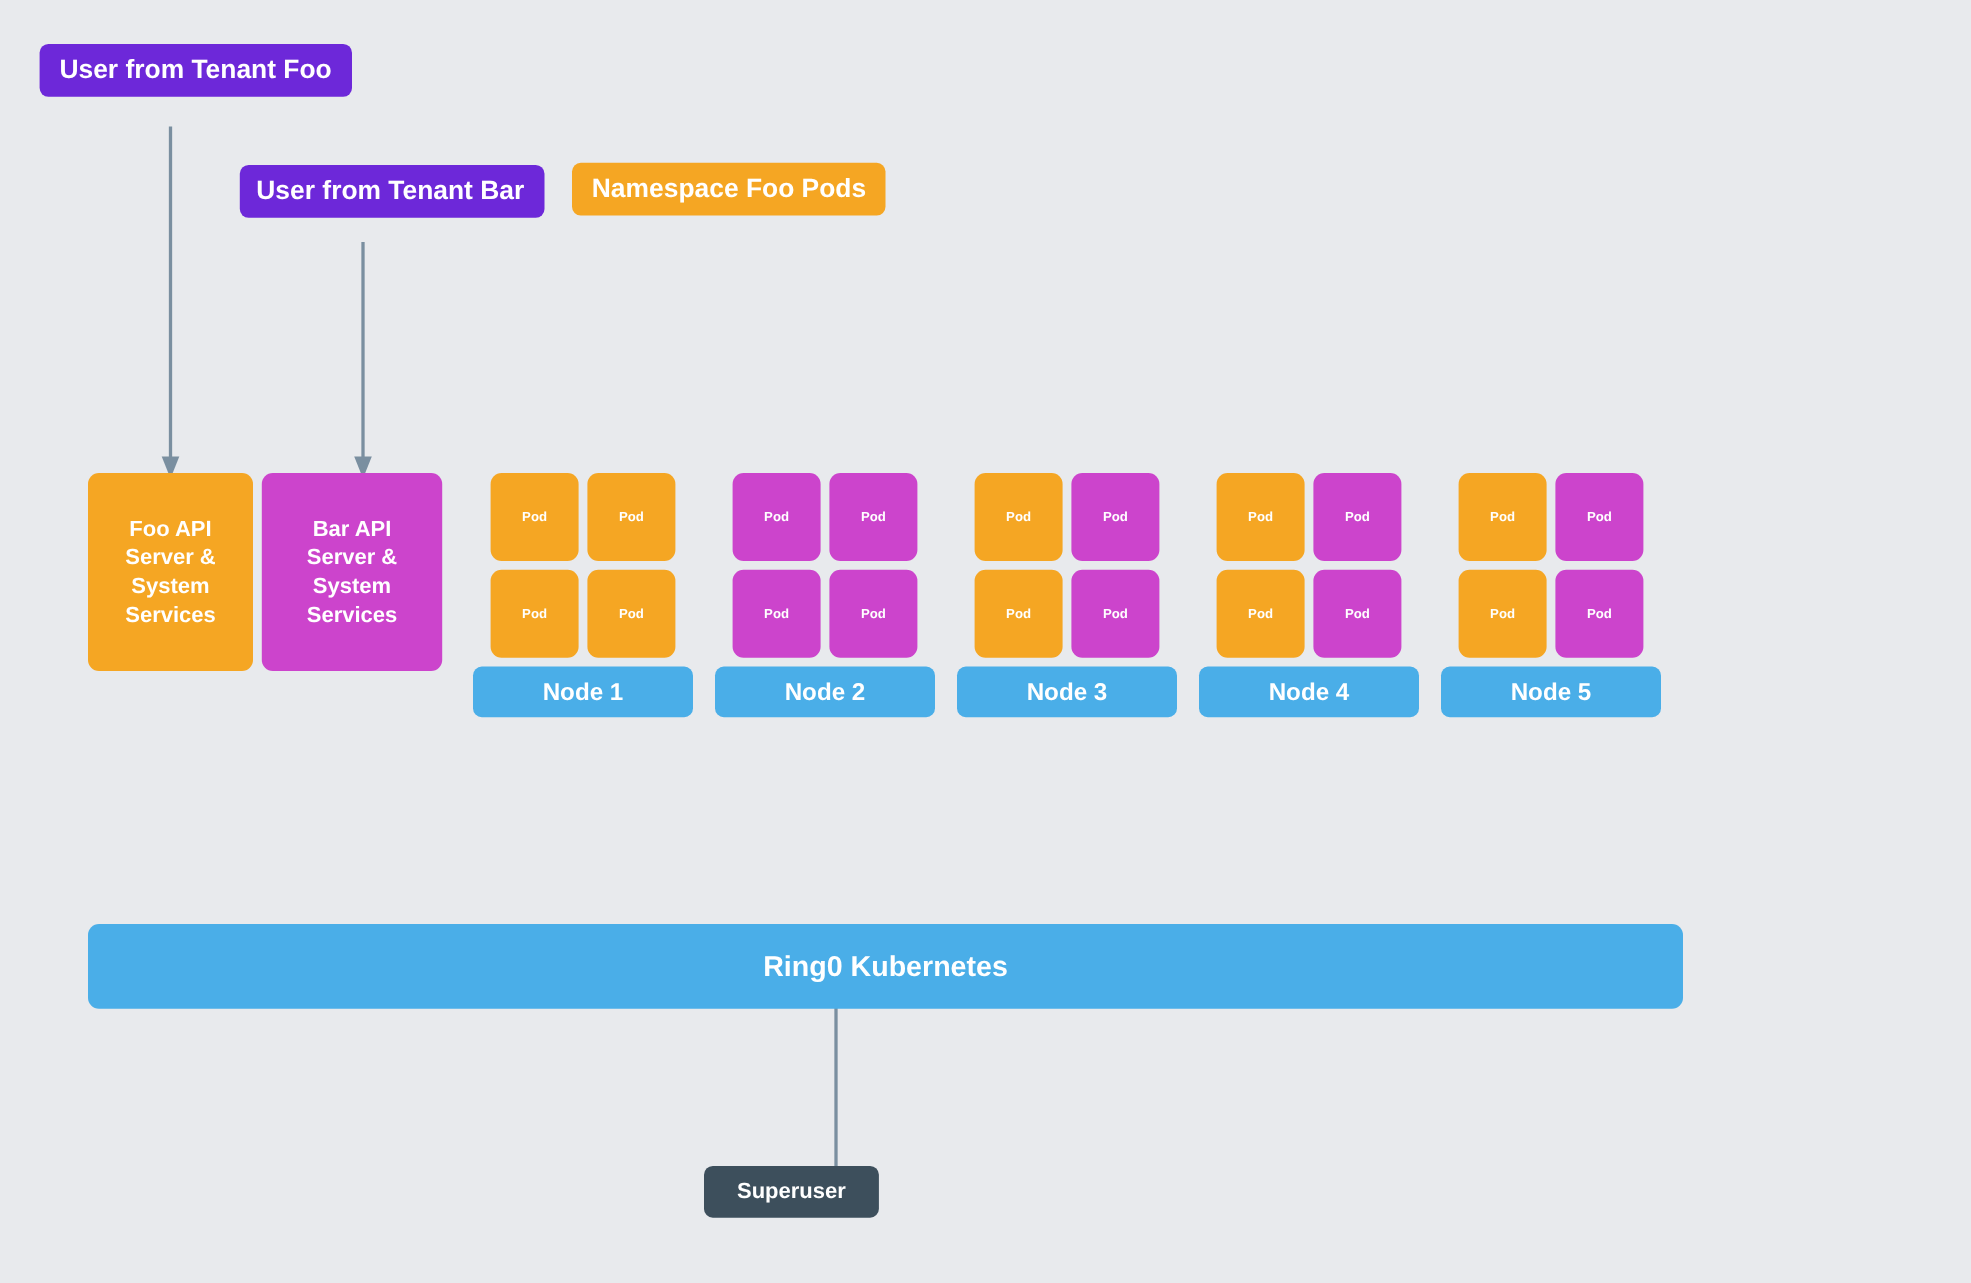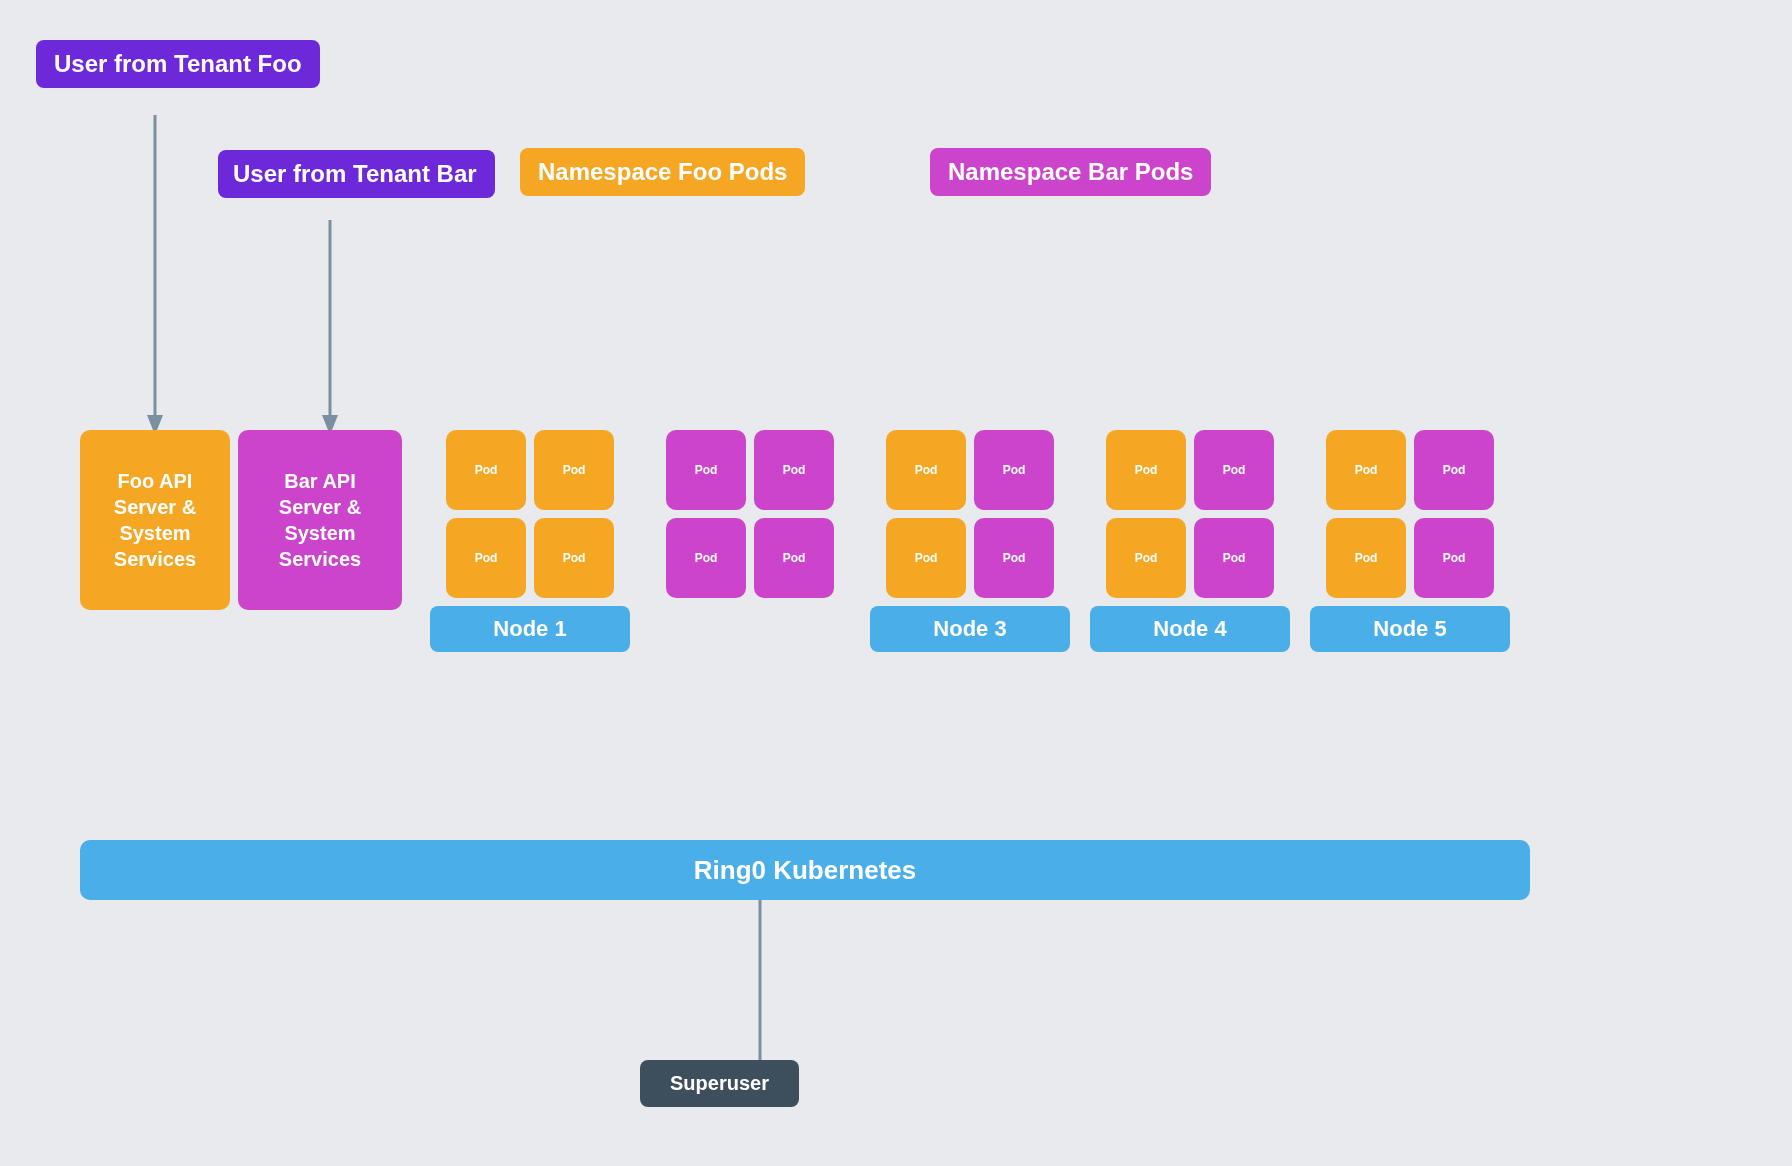--- a/index.html
+++ b/index.html
@@ -149,21 +149,20 @@
     <line x1="760" y1="1060" x2="760" y2="870" stroke="#7a8fa0" stroke-width="3"></line>
     <polygon points="760,855 752,875 768,875" fill="#7a8fa0"></polygon>
   </svg>
 
   <div class="label-box label-dark" style="top: 40px; left: 36px;">User from Tenant Foo</div>
 
   <div class="label-box label-dark" style="top: 150px; left: 218px; padding-left: 15px;">User from Tenant Bar</div>
 
   <div class="label-box label-orange" style="top: 148px; left: 520px;">Namespace Foo Pods</div>
 
-  <div class="label-box label-purple" style="top: 148px; left: 930px;">Namespace Bar Pods</div>
 
   <div class="system-node-container" style="left: 80px; top: 430px;">
     <div class="api-row">
       <div class="api-server-box api-orange" style="width: 150px; height: 180px;">Foo API<br>Server &amp;<br>System<br>Services</div>
       <div class="api-server-box api-purple" style="width: 164px; height: 180px;">Bar API<br>Server &amp;<br>System<br>Services</div>
     </div>
   </div>
 
   <div class="node-container" style="left: 430px; top: 430px; width: 200px;">
     <div class="pod-grid">
@@ -175,20 +174,21 @@
     <div class="node-label">Node 1</div>
   </div>
 
   <div class="node-container" style="left: 650px; top: 430px; width: 200px;">
     <div class="pod-grid">
       <div class="pod-box pod-purple">Pod</div>
       <div class="pod-box pod-purple">Pod</div>
       <div class="pod-box pod-purple">Pod</div>
       <div class="pod-box pod-purple">Pod</div>
     </div>
+    <div class="node-label">Node 2</div>
   </div>
 
   <div class="node-container" style="left: 870px; top: 430px; width: 200px;">
     <div class="pod-grid">
       <div class="pod-box pod-orange">Pod</div>
       <div class="pod-box pod-purple">Pod</div>
       <div class="pod-box pod-orange">Pod</div>
       <div class="pod-box pod-purple">Pod</div>
     </div>
     <div class="node-label">Node 3</div>
@@ -207,17 +207,17 @@
   <div class="node-container" style="left: 1310px; top: 430px; width: 200px;">
     <div class="pod-grid">
       <div class="pod-box pod-orange">Pod</div>
       <div class="pod-box pod-purple">Pod</div>
       <div class="pod-box pod-orange">Pod</div>
       <div class="pod-box pod-purple">Pod</div>
     </div>
     <div class="node-label">Node 5</div>
   </div>
 
-  <div class="ring0-bar" style="left: 80px; top: 840px; width: 1450px; height: 60px;">Ring0 Kubernetes</div>
+  <div class="ring0-bar" style="left: 80px; top: 840px; width: 1450px; height: 77px;">Ring0 Kubernetes</div>
 
   <div class="superuser-box" style="left: 640px; top: 1060px;">Superuser</div>
 
 </div>
 
 </body></html>

